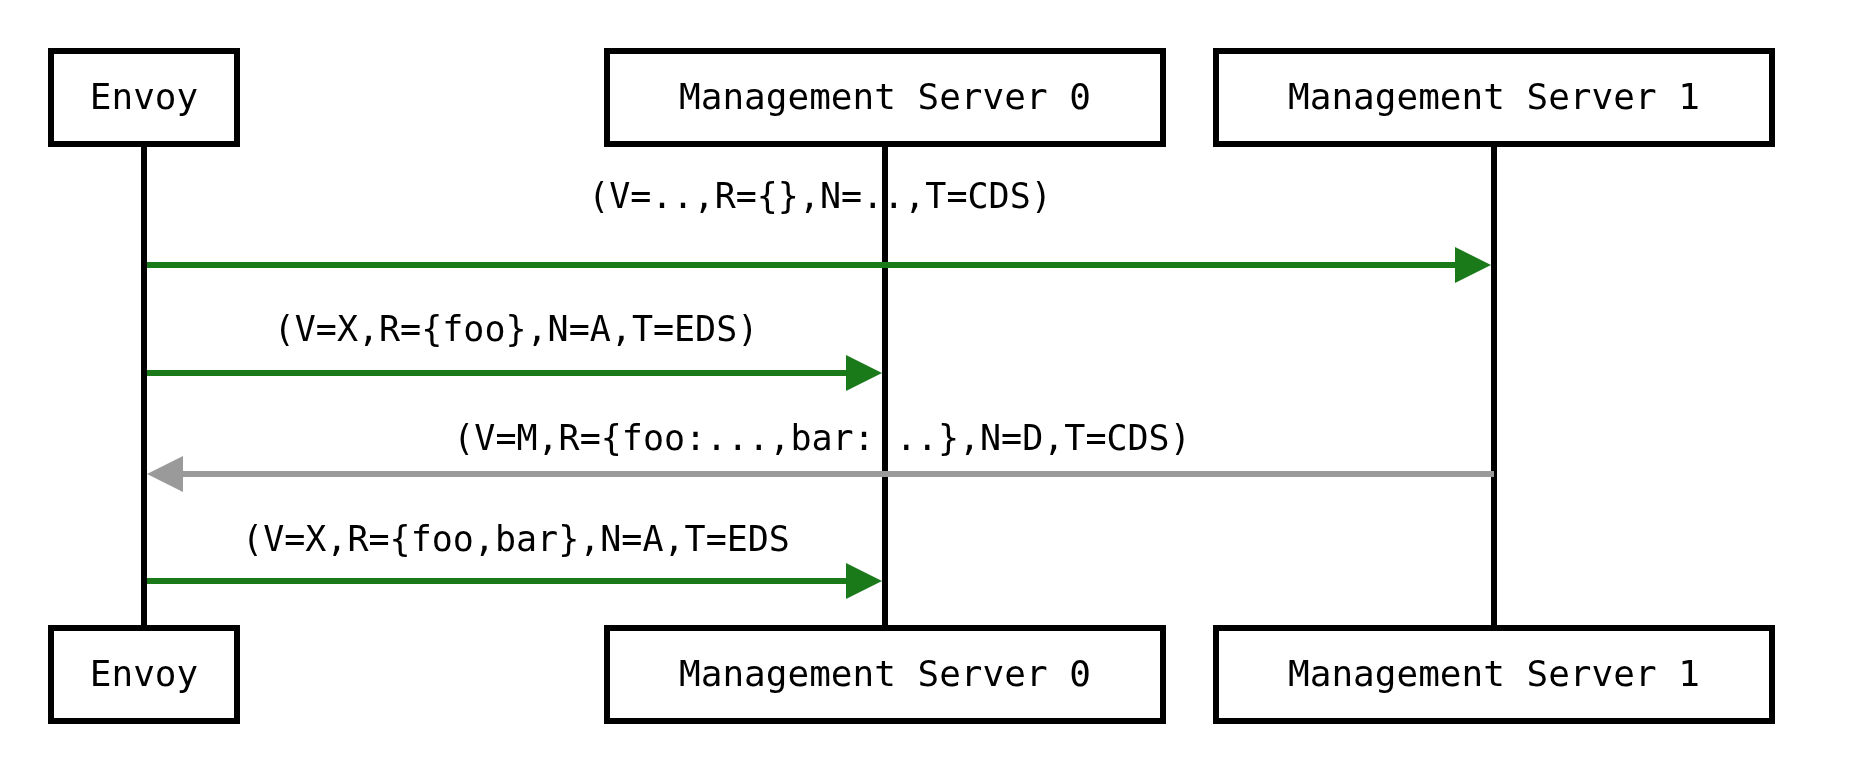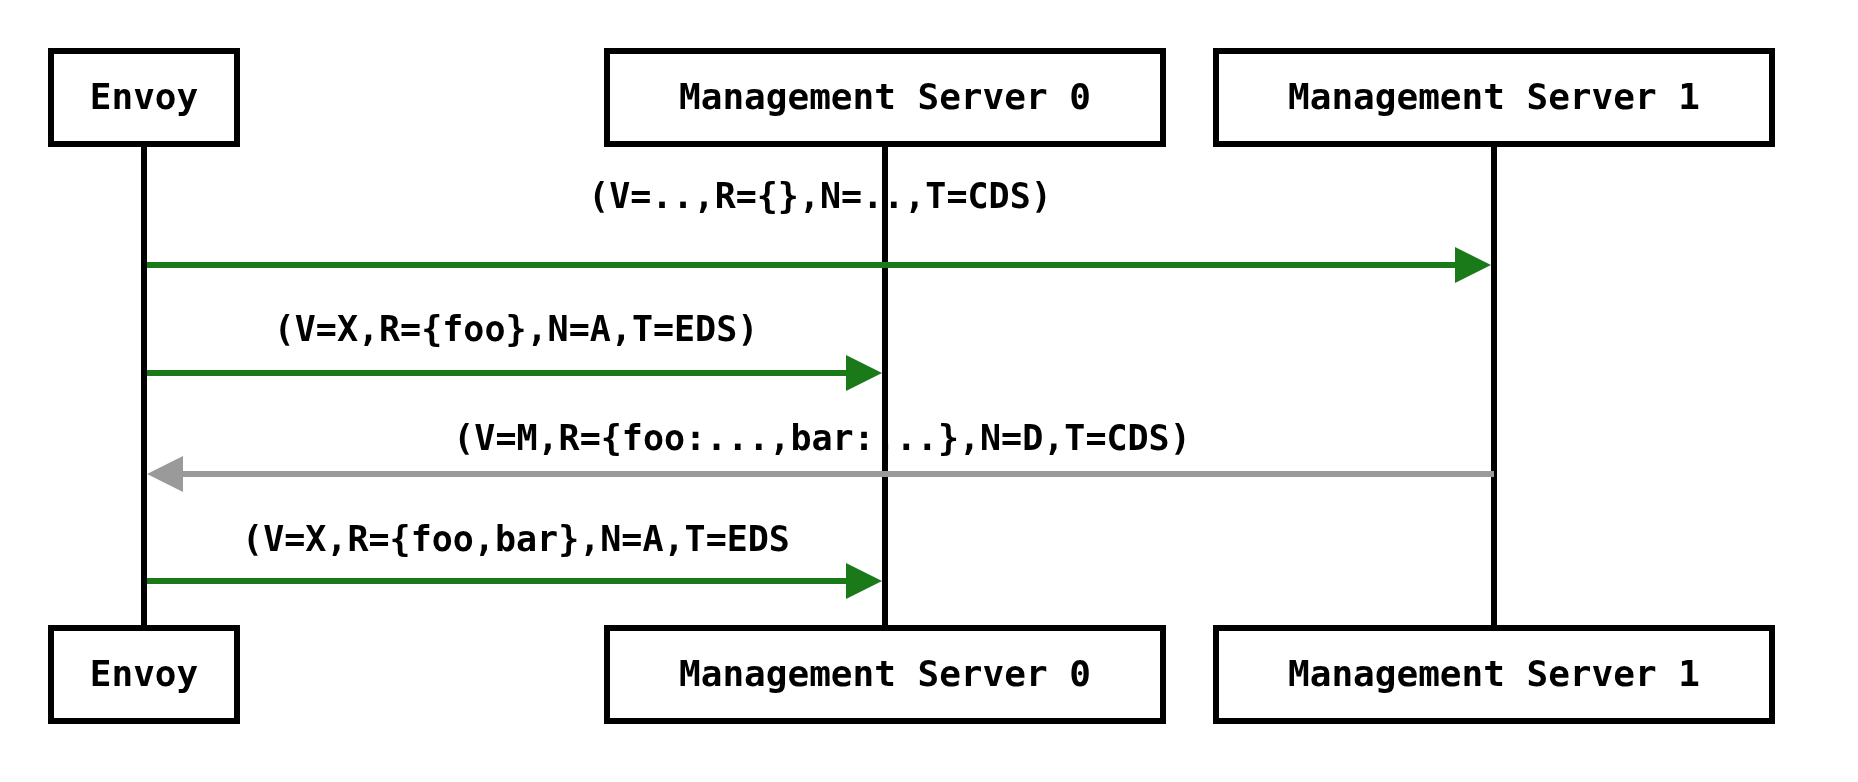--- a/index.html
+++ b/index.html
@@ -10,21 +10,20 @@
   body {
     width: 1858px;
     height: 782px;
     font-family: "DejaVu Sans Mono", "Liberation Mono", monospace;
     overflow: hidden;
   }
   #diagram-root {
     position: relative;
     width: 1858px;
     height: 664px;
-    font-weight: bold;
   }
   svg#seq-svg {
     display: block;
     width: 1858px;
     height: 782px;
   }
   .actor-box {
     fill: #ffffff;
     stroke: #000000;
     stroke-width: 6;

